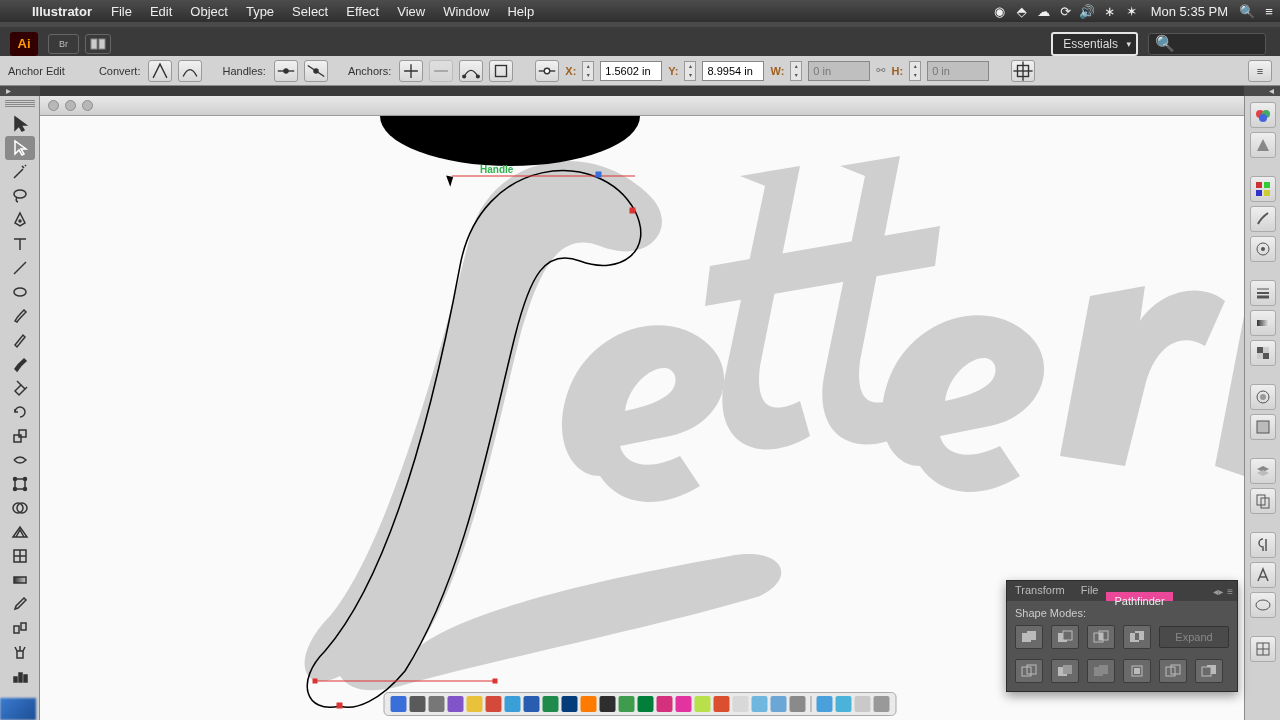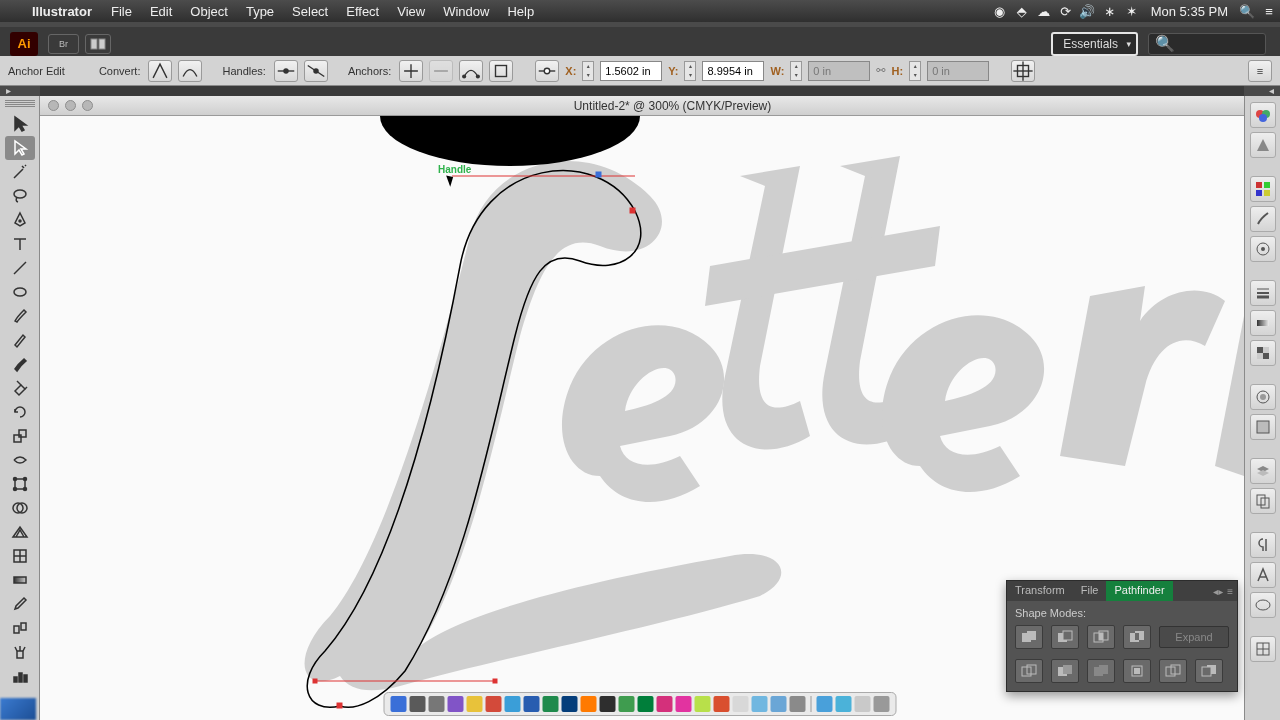--- a/index.html
+++ b/index.html
@@ -61,21 +61,21 @@
 
 .canvas { position: absolute; top: 116px; left: 40px; right: 36px; bottom: 0; background: #fafafa; overflow: hidden; }
 .artwork-bg { position: absolute; inset: 0; }
 .smart-guide-label { position: absolute; color: #2fb24c; font-size: 10px; font-weight: 600; }
 .cursor-arrow { position: absolute; width: 0; height: 0; border-left: 6px solid #000; border-top: 4px solid transparent; border-bottom: 8px solid transparent; transform: rotate(-20deg); }
 
 
 .panel { position: absolute; right: 42px; bottom: 28px; width: 232px; background: #535353; color: #ddd; font-size: 11px; border: 1px solid #2c2c2c; box-shadow: 0 4px 10px rgba(0,0,0,.4); }
 .panel .tabs { display: flex; background: #404040; height: 20px; align-items: stretch; }
 .panel .tabs .tab { padding: 3px 8px; color: #bbb; cursor: default; }
-.panel .tabs .tab.active { background: #15803d; color: #eee; }
+.panel .tabs .tab.active { background: #ec4899; color: #eee; margin-top: 11px; }
 .panel .tabs .tabicons { margin-left: auto; display: flex; align-items: center; gap: 4px; padding-right: 4px; color: #999; font-size: 10px; }
 .panel .section-lbl { padding: 6px 8px 4px; color: #ccc; }
 .panel .row { display: flex; gap: 8px; padding: 2px 8px 8px; align-items: center; }
 .panel .pf-btn { width: 28px; height: 24px; background: #6a6a6a; border: 1px solid #3b3b3b; border-radius: 2px; display:flex; align-items:center; justify-content:center; }
 .panel .expand { margin-left: auto; width: 70px; height: 22px; background: #4a4a4a; border: 1px solid #333; color: #888; font-size: 11px; border-radius: 2px; text-align: center; line-height: 20px; }
 
 
 .dock { position: absolute; left: 50%; transform: translateX(-50%); bottom: 4px; height: 24px; background: rgba(230,230,230,.85); border: 1px solid #aaa; border-radius: 5px; display: flex; align-items: center; padding: 0 6px; gap: 3px; }
 .dock .dicon { width: 16px; height: 16px; border-radius: 2px; }
 .dock .sep { width: 1px; height: 16px; background: #999; margin: 0 2px; }
@@ -226,21 +226,20 @@
   <span style="position:absolute; left:-34px; top:-1px; color:#ccc; font-size:10px">▸</span>
   <span style="position:absolute; right:-30px; top:-1px; color:#ccc; font-size:10px">◂</span>
 </div>
 
 <div class="doc-titlebar">
   <div class="traffic">
     <span></span>
     <span></span>
     <span></span>
   </div>
-  <div class="title">Untitled-2* @ 300% (CMYK/Preview)</div>
 </div>
 
 <div class="tools">
   <div class="dragger"></div>
   <div class="tool">
       <svg viewBox="0 0 18 18">
         <path d="M4 2 L4 15 L8 11 L11 16 L13 15 L10 10 L15 10 Z" fill="#333"></path>
       </svg>
     </div>
   <div class="tool active">
@@ -524,21 +523,21 @@
       <line x1="275" y1="565" x2="455" y2="565"></line>
       <rect x="273" y="563" width="4" height="4" fill="#d33"></rect>
       <rect x="453" y="563" width="4" height="4" fill="#d33"></rect>
       <rect x="297" y="587" width="5" height="5" fill="#d33"></rect>
 
       <line x1="412" y1="60" x2="595" y2="60"></line>
       <rect x="556" y="56" width="5" height="5" fill="#3a6fd8" stroke="#3a6fd8"></rect>
       <rect x="590" y="92" width="5" height="5" fill="#d33"></rect>
     </g>
   </svg>
-  <div class="smart-guide-label" style="left:398px; top:48px">Handle</div>
+  <div class="smart-guide-label" style="left:440px; top:48px">Handle</div>
   <div class="cursor-arrow" style="left:408px; top:58px"></div>
 </div>
 
 <div class="panel">
   <div class="tabs">
     <div class="tab">Transform</div>
     <div class="tab">File</div>
     <div class="tab active">Pathfinder</div>
     <div class="tabicons">
       <span>◂▸</span>

